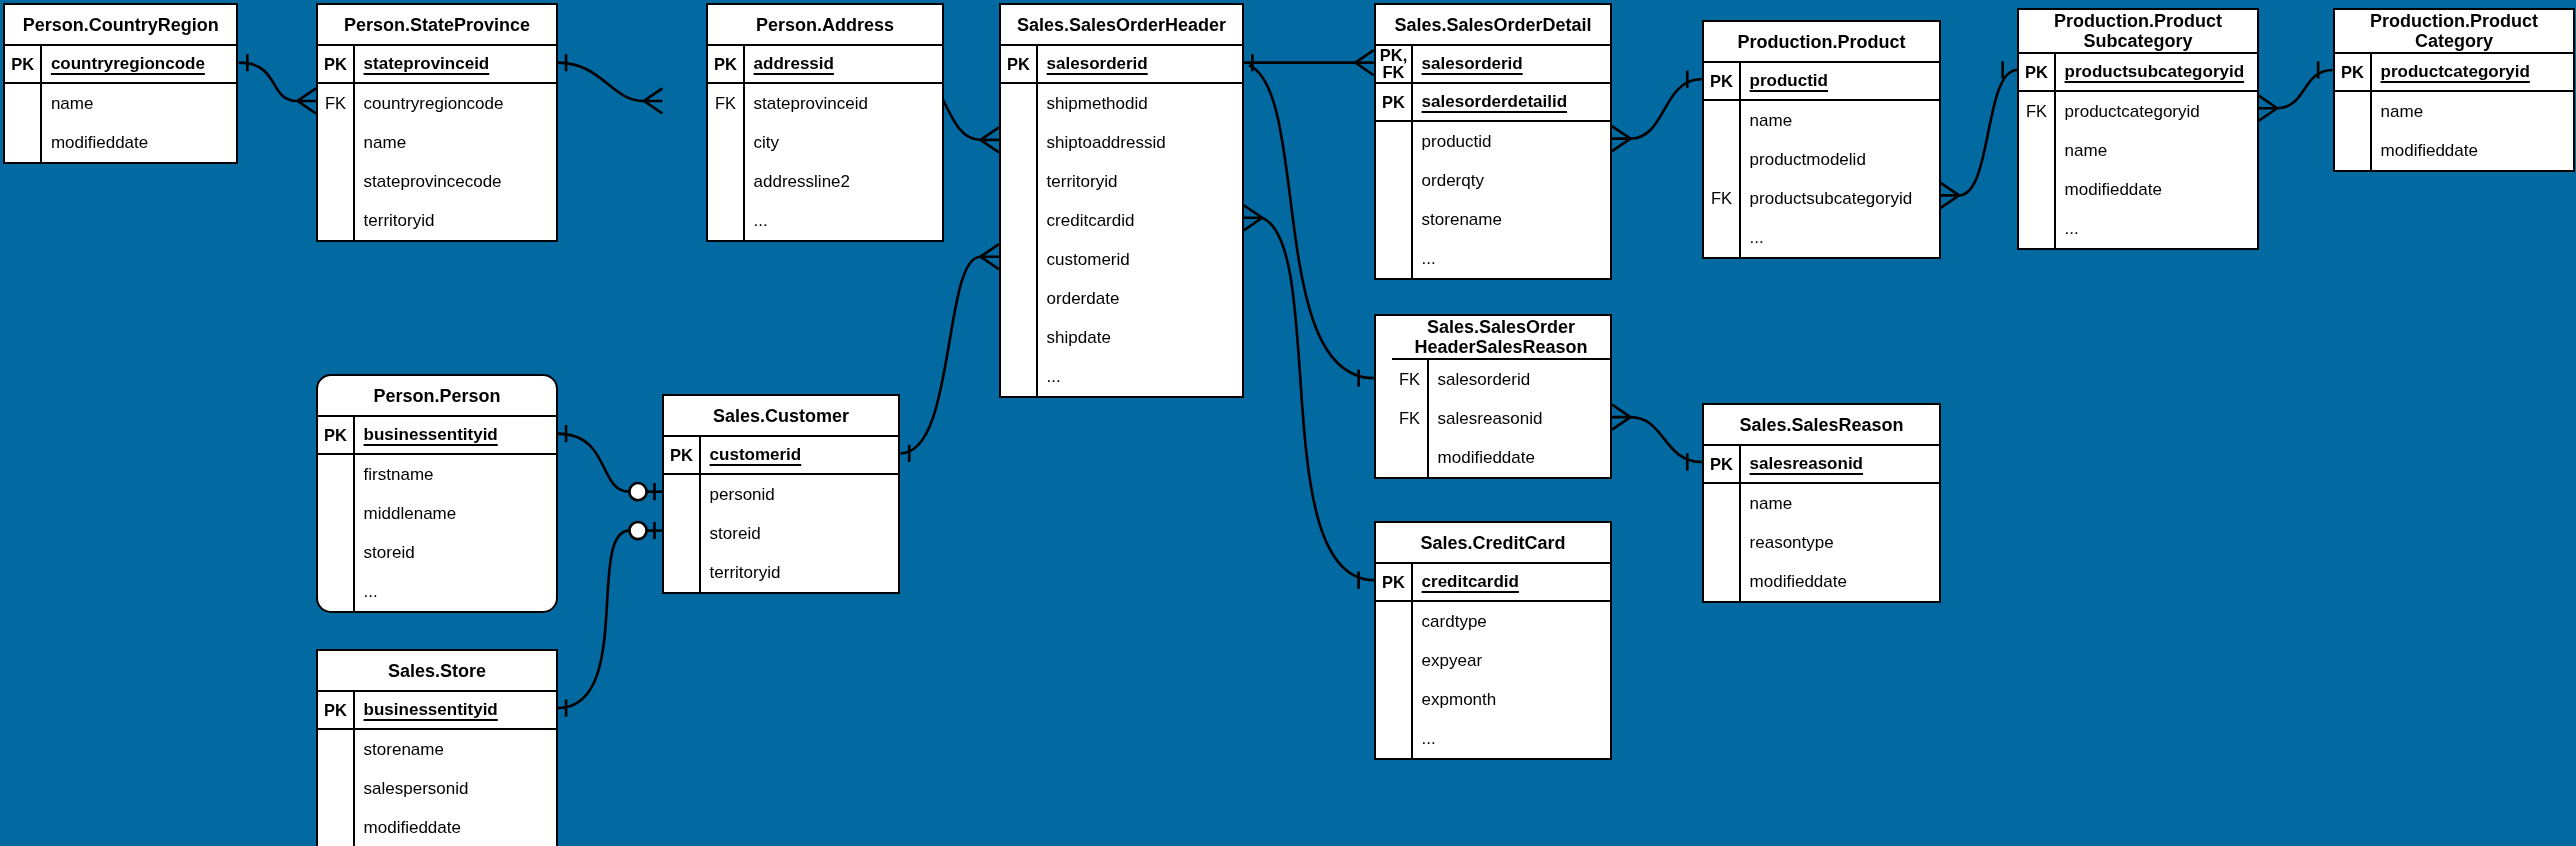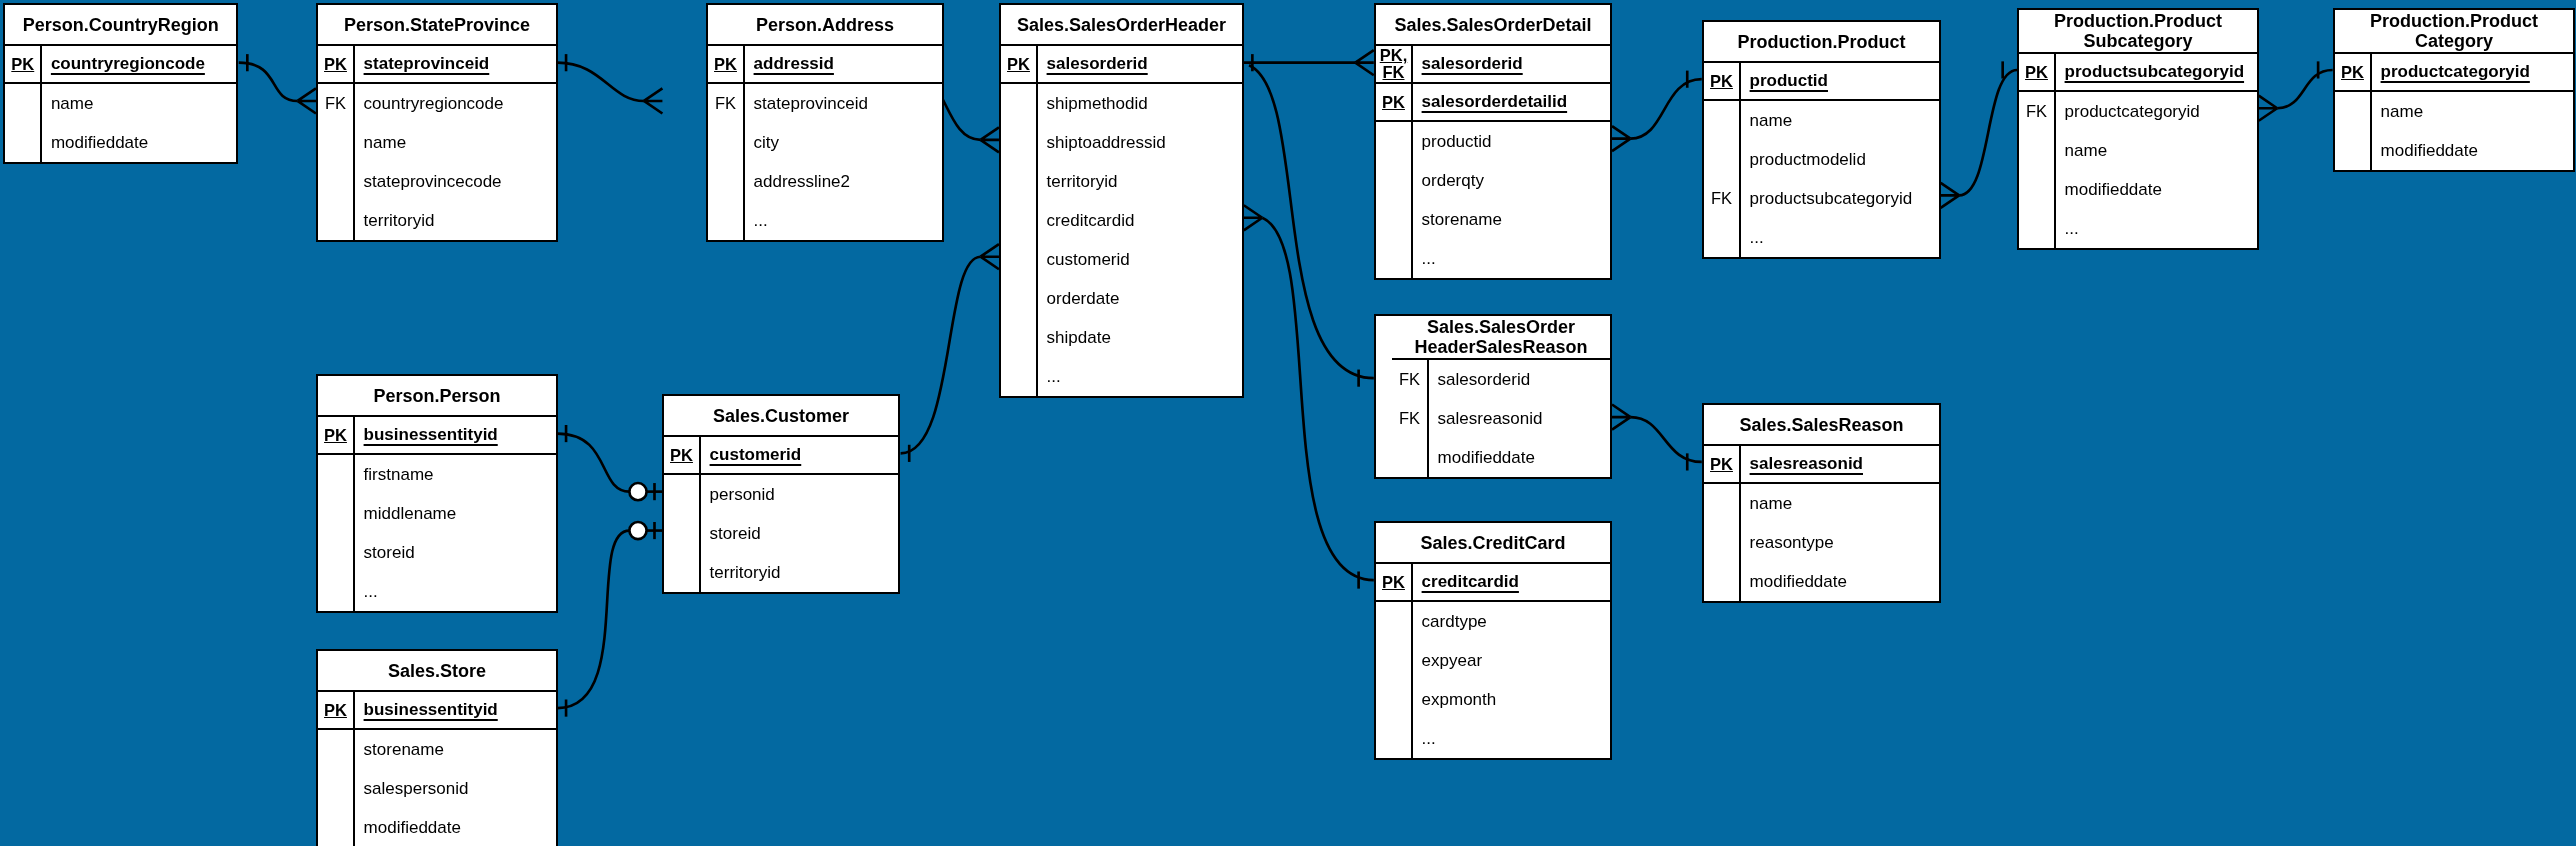--- a/index.html
+++ b/index.html
@@ -10,21 +10,21 @@
   .etitle{height:39px;border-bottom:2px solid #000;display:flex;align-items:center;justify-content:center;
           font-weight:bold;font-size:18px;line-height:20px;text-align:center;white-space:pre-line;}
   .etitle.t2{height:42px;}
   .erows{position:relative;}
   .erows::before{content:"";position:absolute;left:35px;top:0;bottom:0;width:2px;background:#000;}
   .row{display:flex;box-sizing:border-box;}
   .row.keyrow{height:38px;border-bottom:2px solid #000;}
   .row.bodyrow{height:39px;}
   .marker{flex:0 0 35px;width:35px;display:flex;align-items:center;justify-content:center;
           font-size:16.5px;line-height:17px;white-space:pre-line;text-align:center;}
-  .marker.b{font-weight:bold;text-decoration:underline;}
+  .marker.b{font-weight:bold;}
   .fname{flex:1;display:flex;align-items:center;padding-left:10.6px;font-size:17px;}
   .keyrow .fname{font-weight:bold;text-decoration:underline;text-decoration-thickness:2px;text-underline-offset:4px;}
 </style>
 </head>
 <body>
 
 <div class="canvas">
 
   <svg class="wires" viewBox="0 0 3902 1282" fill="none" stroke="#000" stroke-width="4">
 
@@ -318,21 +318,21 @@
           <span class="marker"></span>
           <span class="fname">name</span>
         </div>
         <div class="row bodyrow">
           <span class="marker"></span>
           <span class="fname">modifieddate</span>
         </div>
       </div>
   </div>
 
-  <div class="entity" style="left:316px;top:374px;width:242px;">
+  <div class="entity" style="left:316px;top:374px;width:242px;border-radius:15px;">
     <div class="etitle">Person.Person</div>
     <div class="erows">
         <div class="row keyrow">
           <span class="marker b">PK</span>
           <span class="fname">businessentityid</span>
         </div>
         <div class="row bodyrow">
           <span class="marker"></span>
           <span class="fname">firstname</span>
         </div>

